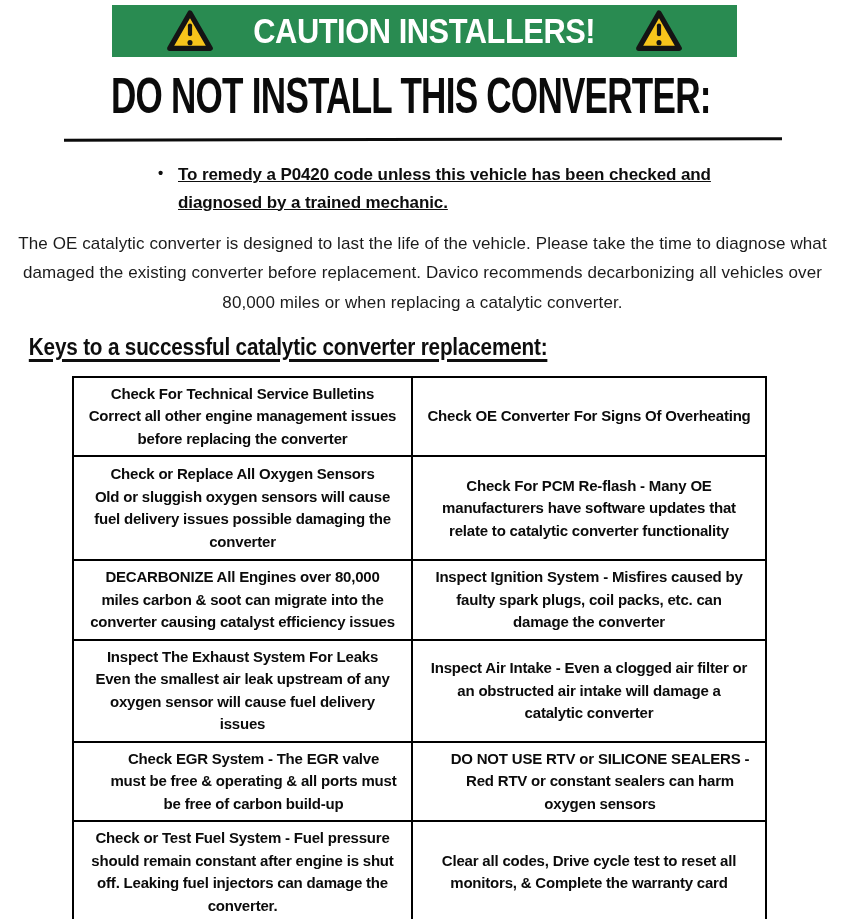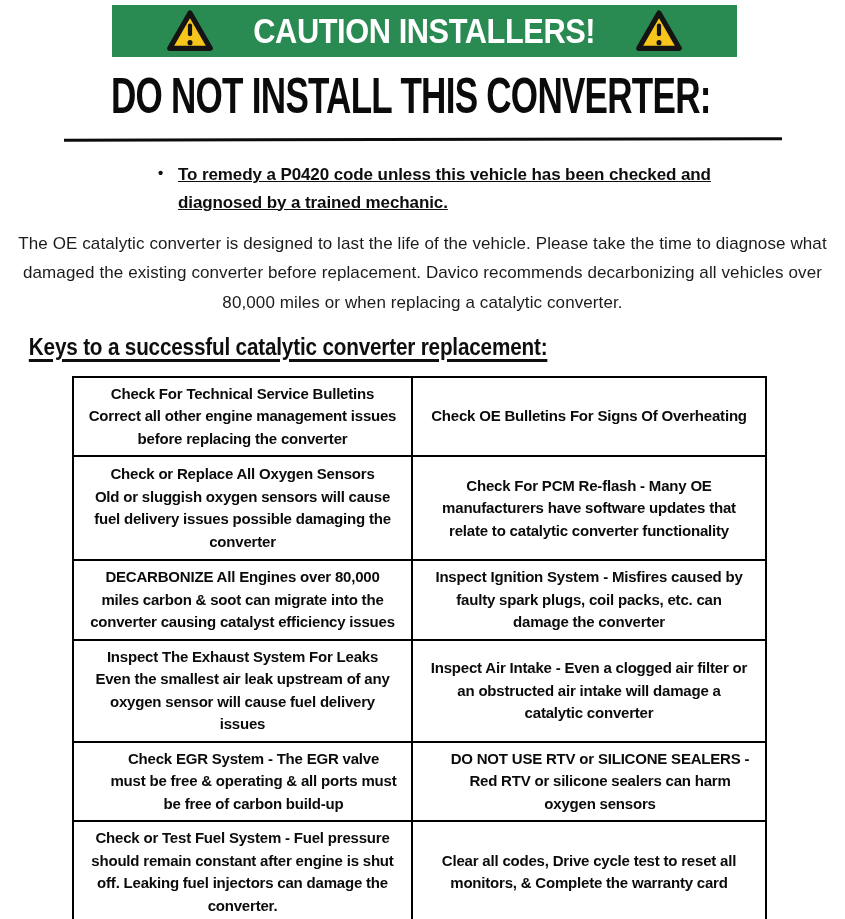--- a/index.html
+++ b/index.html
@@ -177,39 +177,39 @@
 
   <table class="tips-table">
     <colgroup>
         <col class="c-left">
         <col class="c-right">
       </colgroup>
     <tbody>
       <tr>
         <td>Check For Technical Service Bulletins
 Correct all other engine management issues before replacing the converter</td>
-        <td>Check OE Bulletins For Signs Of Overheating</td>
+        <td>Check OE Converter For Signs Of Overheating</td>
       </tr>
       <tr>
         <td>Check or Replace All Oxygen Sensors
 Old or sluggish oxygen sensors will cause fuel delivery issues possible damaging the converter</td>
         <td>Check For PCM Re-flash - Many OE manufacturers have software updates that relate to catalytic converter functionality</td>
       </tr>
       <tr>
         <td>DECARBONIZE All Engines over 80,000 miles carbon &amp; soot can migrate into the converter causing catalyst efficiency issues</td>
         <td>Inspect Ignition System - Misfires caused by faulty spark plugs, coil packs, etc. can damage the converter</td>
       </tr>
       <tr>
         <td>Inspect The Exhaust System For Leaks
 Even the smallest air leak upstream of any oxygen sensor will cause fuel delivery issues</td>
         <td>Inspect Air Intake - Even a clogged air filter or an obstructed air intake will damage a catalytic converter</td>
       </tr>
       <tr>
         <td>Check EGR System - The EGR valve must be free &amp; operating &amp; all ports must be free of carbon build-up</td>
-        <td>DO NOT USE RTV or SILICONE SEALERS - Red RTV or silicone sealers can harm oxygen sensors</td>
+        <td>DO NOT USE RTV or SILICONE SEALERS - Red RTV or constant sealers can harm oxygen sensors</td>
       </tr>
       <tr>
         <td>Check or Test Fuel System - Fuel pressure should remain constant after engine is shut off.  Leaking fuel injectors can damage the converter.</td>
         <td>Clear all codes,  Drive cycle test to reset all monitors, &amp; Complete the warranty card</td>
       </tr>
     </tbody>
   </table>
 
 </div>
 

